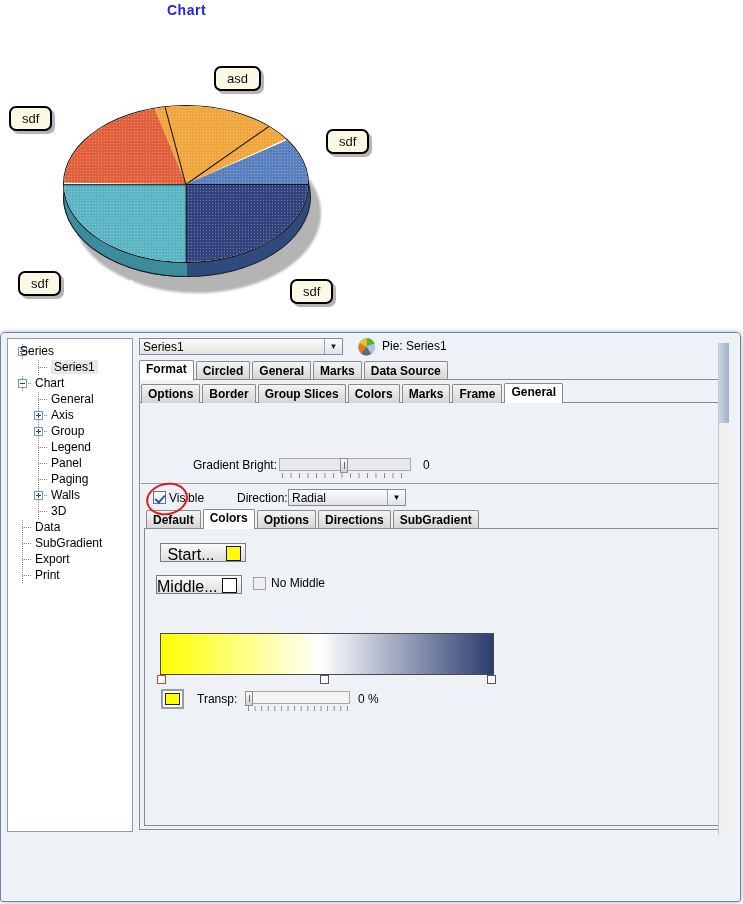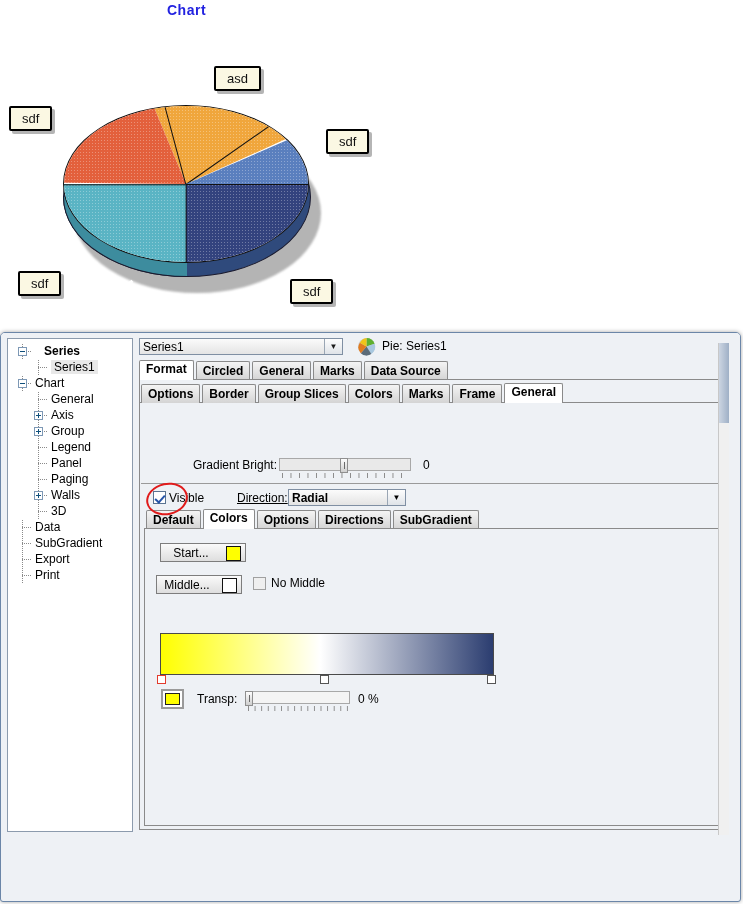--- a/index.html
+++ b/index.html
@@ -21,21 +21,21 @@
   #pie-side-left{background:#3d8c9e;clip-path:polygon(0% 50%,50% 50%,50% 100%,0% 100%);}
   #pie-top{position:absolute;left:8px;top:0px;width:246px;height:158px;border-radius:50%;
            border:1.6px solid #111;box-sizing:border-box;overflow:hidden;background:#fff;}
   .slice{position:absolute;left:0;top:0;width:100%;height:100%;}
   .slice i{position:absolute;left:-1px;top:-1px;right:-1px;bottom:-1px;display:block;}
   .dither{position:absolute;inset:0;opacity:.30;
     background-image:radial-gradient(#fff 45%,transparent 46%);
     background-size:3px 3px;}
   .sep{position:absolute;left:50%;top:50%;width:50%;height:1.3px;background:#111;
        transform-origin:0 50%;}
-  .callout{position:absolute;background:#fbf8e3;border:2px solid #000;border-radius:2px;
+  .callout{position:absolute;background:#fbf8e3;border:2px solid #000;border-radius:7px;
            padding:3px 11px;font-size:13px;color:#111;
            box-shadow:3px 3px 0 rgba(120,120,120,.55);}
   .leader{position:absolute;background:#fff;height:2.5px;transform-origin:0 50%;}
 
   
   #dialog{position:absolute;left:0px;top:332px;width:741px;height:570px;
           border:1px solid #6b86a8;border-radius:5px 5px 3px 3px;background:#eef1f5;
           box-shadow:0 0 4px rgba(0,0,0,.35);overflow:hidden;box-sizing:border-box;}
   #titlebar{position:relative;height:26px;
             background:linear-gradient(180deg,#f2f5f9 0%,#e2e9f2 48%,#d5dfec 52%,#e8eef6 100%);
@@ -107,35 +107,35 @@
             background-size:8.5px 5px;}
   #gb-value{position:absolute;left:283px;top:55px;font-size:12px;}
   #sep-line{position:absolute;left:1px;top:80px;width:584px;height:1px;background:#9a9a9a;}
 
   
   #chk-visible{position:absolute;left:13px;top:88px;width:13px;height:13px;background:#fff;
                border:1px solid #5a7391;box-sizing:border-box;}
   #chk-visible::after{content:"";position:absolute;left:3px;top:1px;width:4px;height:8px;
                border:solid #2554a8;border-width:0 2px 2px 0;transform:rotate(42deg);}
   #lbl-visible{position:absolute;left:29px;top:88px;font-size:12px;}
-  #lbl-direction{position:absolute;left:97px;top:88px;font-size:12px;text-decoration:underline;}
+  #lbl-direction{position:absolute;left:97px;top:88px;font-size:12px;}
   #dir-combo{position:absolute;left:148px;top:86px;width:118px;height:17px;
              border:1px solid #7f8fa3;box-sizing:border-box;
-             background:linear-gradient(180deg,#fbfbfb,#e4e4e4);font-size:12px;font-weight:bold;}
+             background:linear-gradient(180deg,#fbfbfb,#e4e4e4);font-size:12px;}
   #dir-val{position:absolute;left:3px;top:1px;}
   #dir-arrow{position:absolute;right:0;top:0;width:17px;height:15px;
              background:linear-gradient(180deg,#fdfdfd,#dfe3e8);border-left:1px solid #9aa6b4;
              display:flex;align-items:center;justify-content:center;font-size:8px;}
   #red-circle{position:absolute;left:6px;top:80px;width:38px;height:28px;
               border:2.5px solid #e01b1b;border-radius:50%;transform:rotate(-12deg);
               pointer-events:none;z-index:8;}
 
   
   .pbtn{position:absolute;height:19px;border:1px solid #7d7d7d;box-sizing:border-box;
-        background:linear-gradient(180deg,#fafafa,#dedede);font-size:12px;padding-left:21px;}
+        background:linear-gradient(180deg,#fafafa,#dedede);font-size:16px;padding-left:21px;}
   .pbtn .t{position:absolute;left:0;right:24px;top:2px;text-align:center;}
   .pbtn .sw{position:absolute;right:4px;top:2px;width:13px;height:13px;border:1px solid #111;}
   #btn-start{left:20px;top:140px;width:86px;}
   #btn-middle{left:16px;top:172px;width:86px;}
   #chk-nomiddle{position:absolute;left:113px;top:174px;width:13px;height:13px;
        border:1px solid #a0a0a0;background:#efefef;box-sizing:border-box;}
   #lbl-nomiddle{position:absolute;left:131px;top:173px;font-size:12px;}
 
   #grad-bar{position:absolute;left:20px;top:230px;width:334px;height:42px;
             border:1px solid #4a4a4a;box-sizing:border-box;}
@@ -221,21 +221,21 @@
 <div id="dialog">
 
 
   <div id="dlg-body">
 
     <div id="tree">
         <div class="tnode" style="margin-top: 5px;">
           <div class="vdash" style="left: 14px; top: 0px; height: 16px;"></div>
           <div class="dash" style="left: 14px; width: 10px;"></div>
           <div class="box" style="left: 10px;"></div>
-          <span class="lbl" style="left: 36px; font-weight: bold;">Series</span>
+          <span class="lbl" style="left: 12px;">Series</span>
         </div>
         <div class="tnode" style="margin-top: 0px;">
           <div class="vdash" style="left: 30px; top: 0px; height: 16px;"></div>
           <div class="dash" style="left: 30px; width: 10px;"></div>
           <span class="lbl sel" style="left: 43px;">Series1</span>
         </div>
         <div class="tnode" style="margin-top: 0px;">
           <div class="vdash" style="left: 14px; top: 0px; height: 16px;"></div>
           <div class="dash" style="left: 14px; width: 10px;"></div>
           <div class="box" style="left: 10px;"></div>

